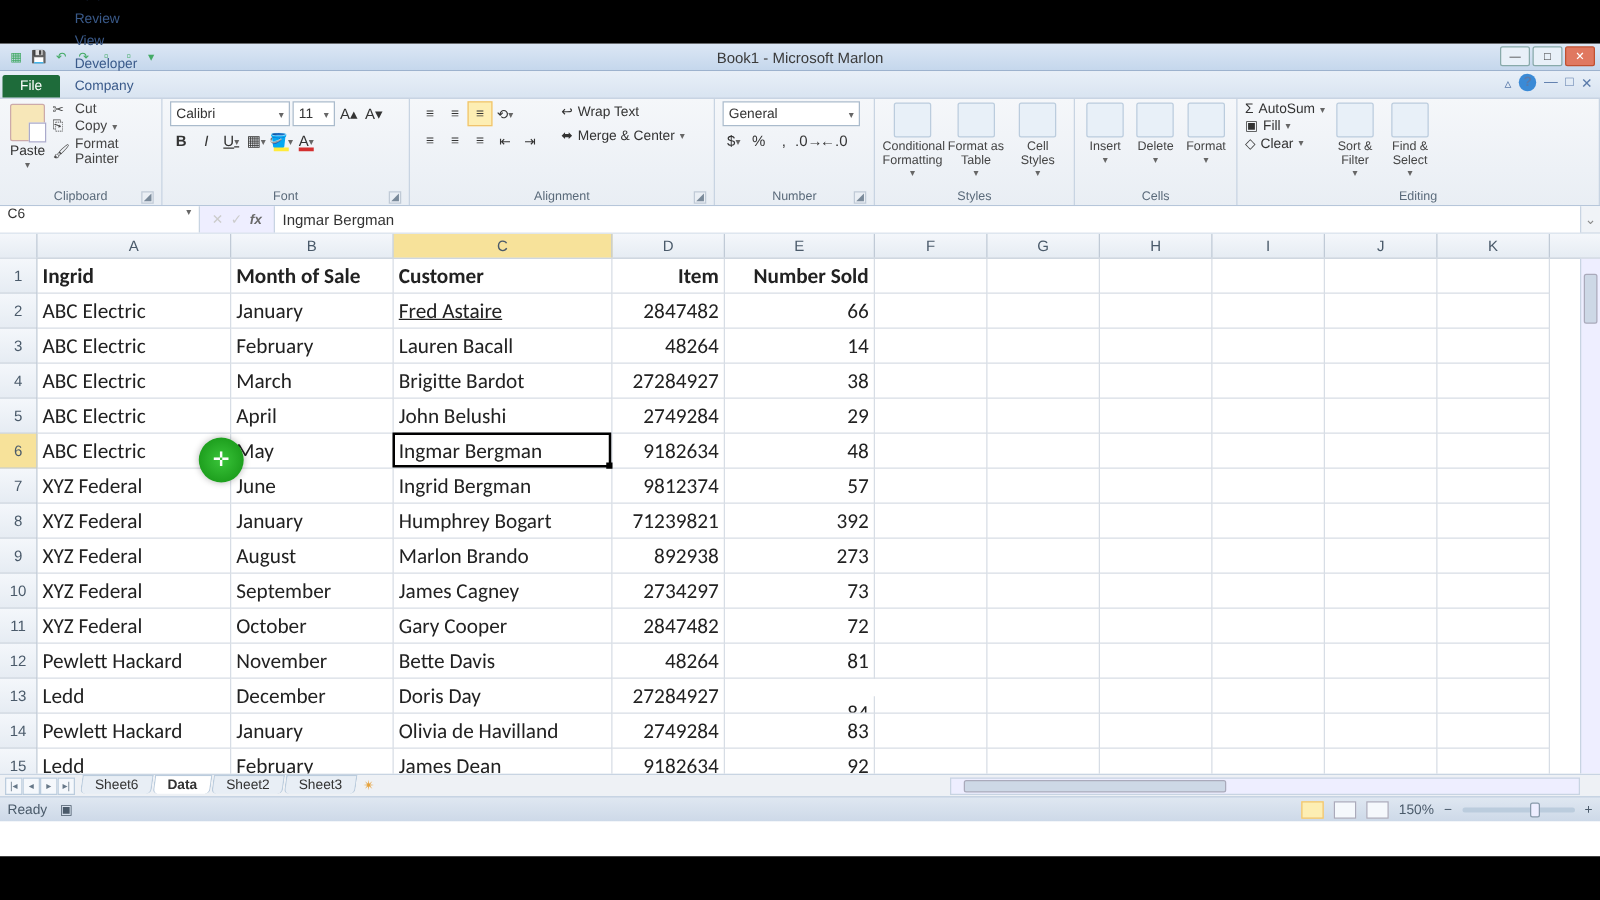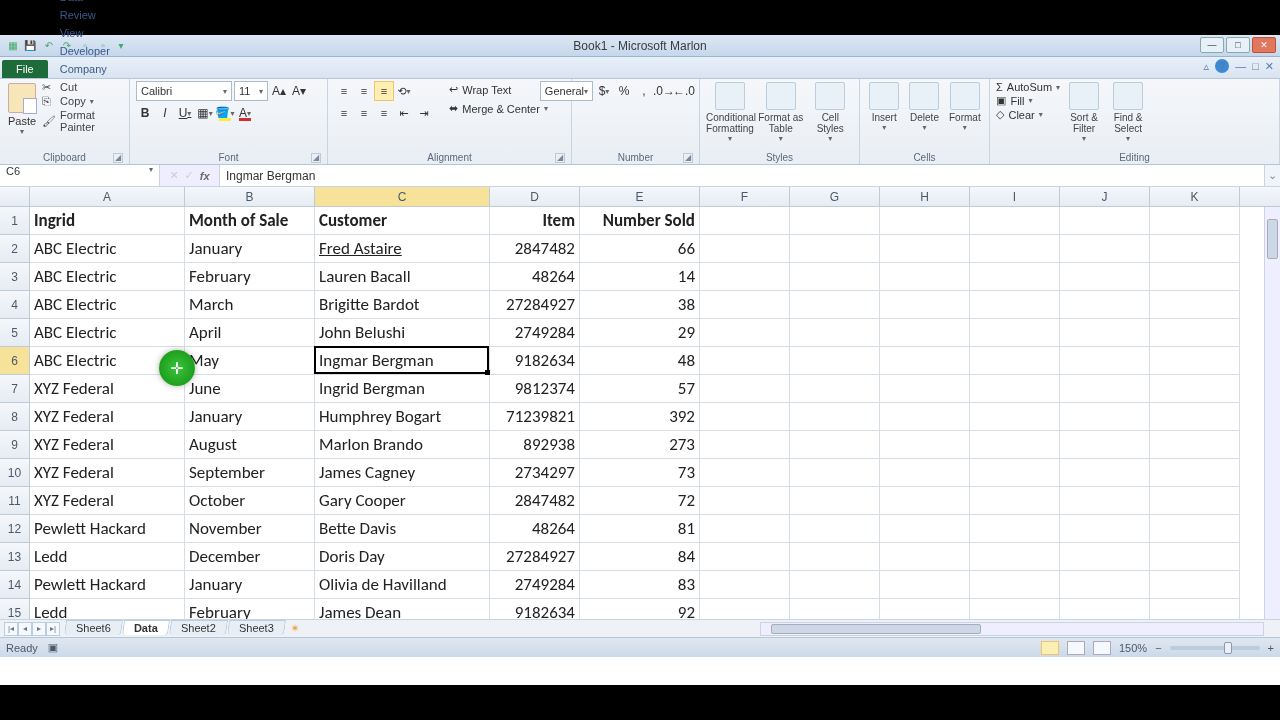--- a/index.html
+++ b/index.html
@@ -51,21 +51,21 @@
 
 
 .align-grid { display: flex; flex-direction: column; gap: 2px; }
 .align-row { display: flex; gap: 0; }
 .abtn { width: 20px; height: 20px; border: 1px solid transparent; display: flex; align-items: center; justify-content: center; }
 .abtn.active { background: #fdeeb3; border-color: #f0c36d; }
 .wrap-merge { display: flex; flex-direction: column; gap: 2px; font-size: 11px; margin-left: 6px; }
 .wrap-merge div { display: flex; align-items: center; gap: 4px; border: 1px solid transparent; padding: 1px 4px; }
 
 
-.num-col { display: flex; flex-direction: row; gap: 2px; justify-content: flex-end; }
+.num-col { display: flex; flex-direction: column; gap: 2px; }
 .num-format { width: 110px; height: 20px; border: 1px solid #abc; background: #fff; padding: 1px 4px; display: flex; align-items: center; justify-content: space-between; font-size: 11px; }
 .num-row { display: flex; gap: 2px; }
 
 
 .bigbtn { width: 48px; text-align: center; font-size: 10px; color: #444; }
 .bigbtn .bic { width: 30px; height: 28px; margin: 1px auto 2px; background: #e8f0f8; border: 1px solid #bcd; border-radius: 2px; }
 .bigbtn.narrow { width: 40px; }
 
 
 .edit-list { display: flex; flex-direction: column; gap: 1px; font-size: 11px; }
@@ -547,21 +547,21 @@
             <div class="cell" style="width: 90px;"></div>
             <div class="cell" style="width: 90px;"></div>
             <div class="cell" style="width: 90px;"></div>
             <div class="cell" style="width: 90px;"></div>
           </div>
           <div class="row">
             <div class="cell" style="width: 155px;">Ledd</div>
             <div class="cell" style="width: 130px;">December</div>
             <div class="cell" style="width: 175px;">Doris Day</div>
             <div class="cell rt" style="width: 90px;">27284927</div>
-            <div class="cell rt" style="width: 120px;">84</div>
+            <div class="cell rt" style="width: 120px; margin-top: 14px;">84</div>
             <div class="cell" style="width: 90px;"></div>
             <div class="cell" style="width: 90px;"></div>
             <div class="cell" style="width: 90px;"></div>
             <div class="cell" style="width: 90px;"></div>
             <div class="cell" style="width: 90px;"></div>
             <div class="cell" style="width: 90px;"></div>
           </div>
           <div class="row">
             <div class="cell" style="width: 155px;">Pewlett Hackard</div>
             <div class="cell" style="width: 130px;">January</div>

